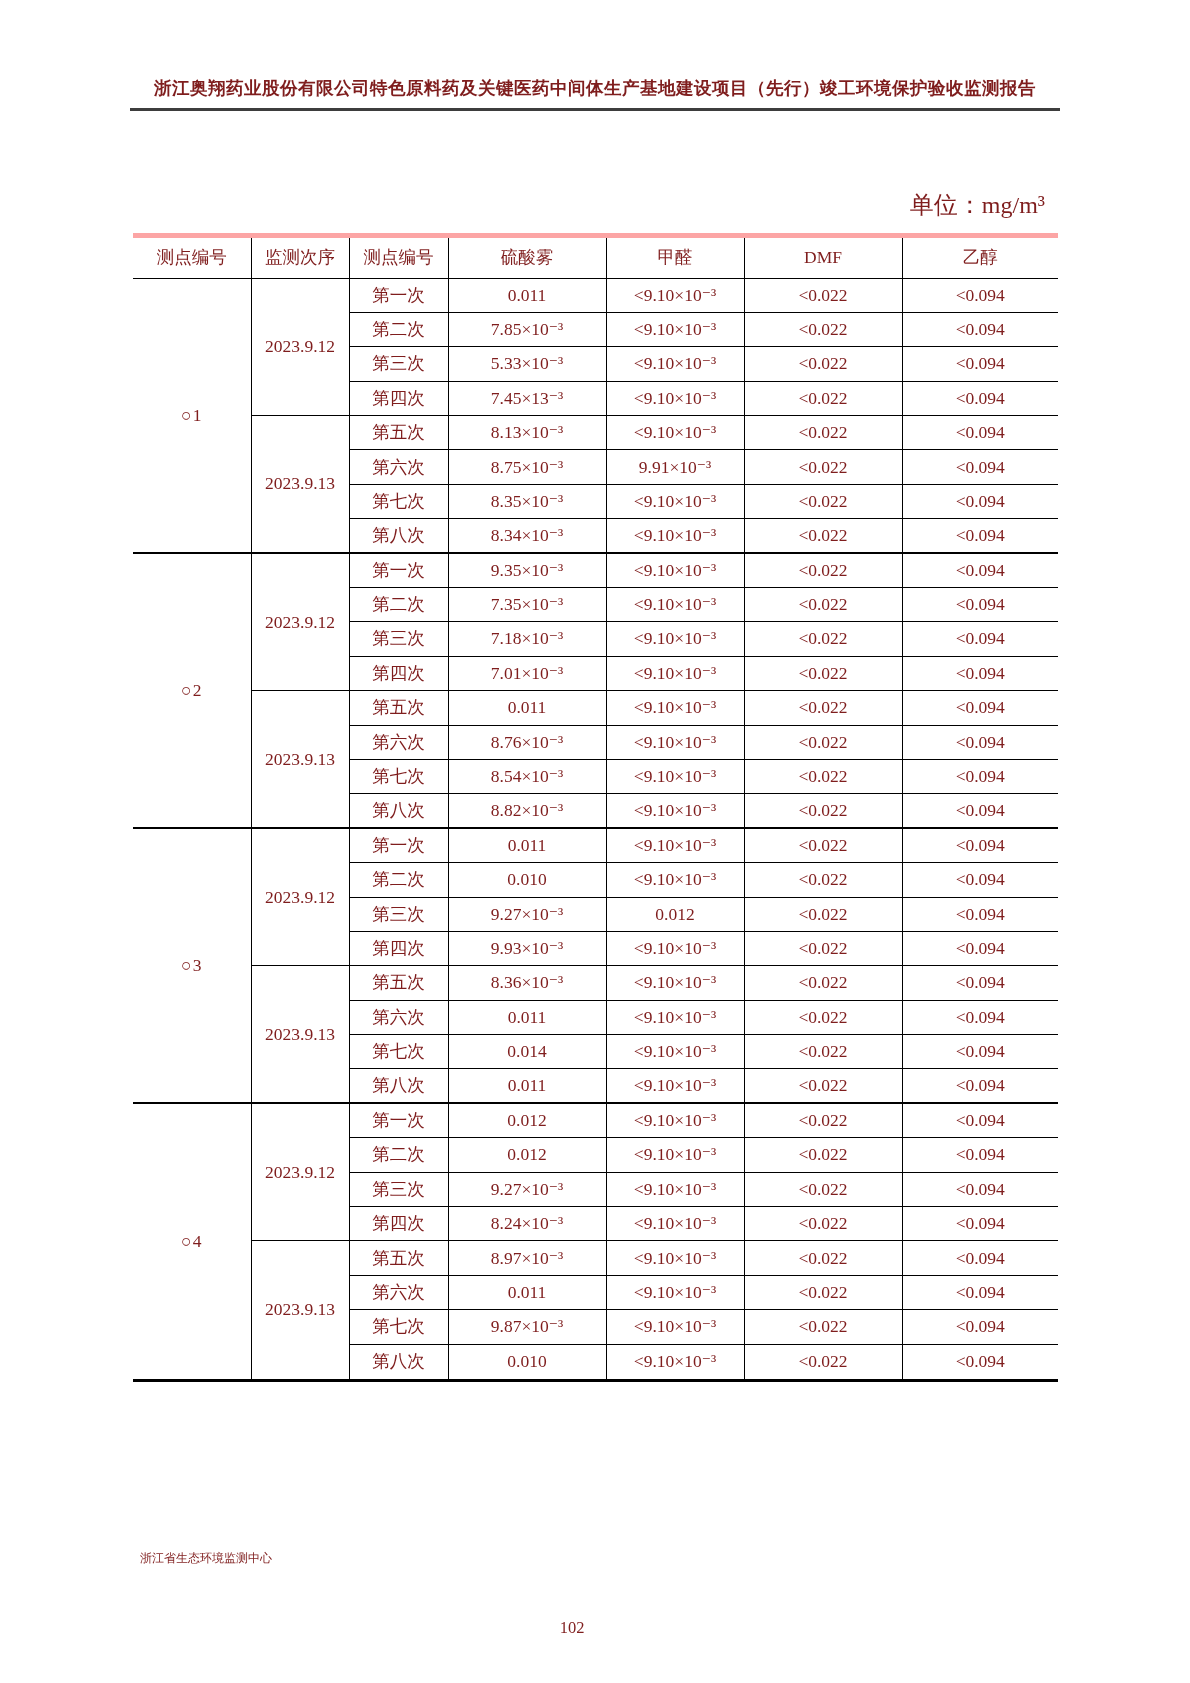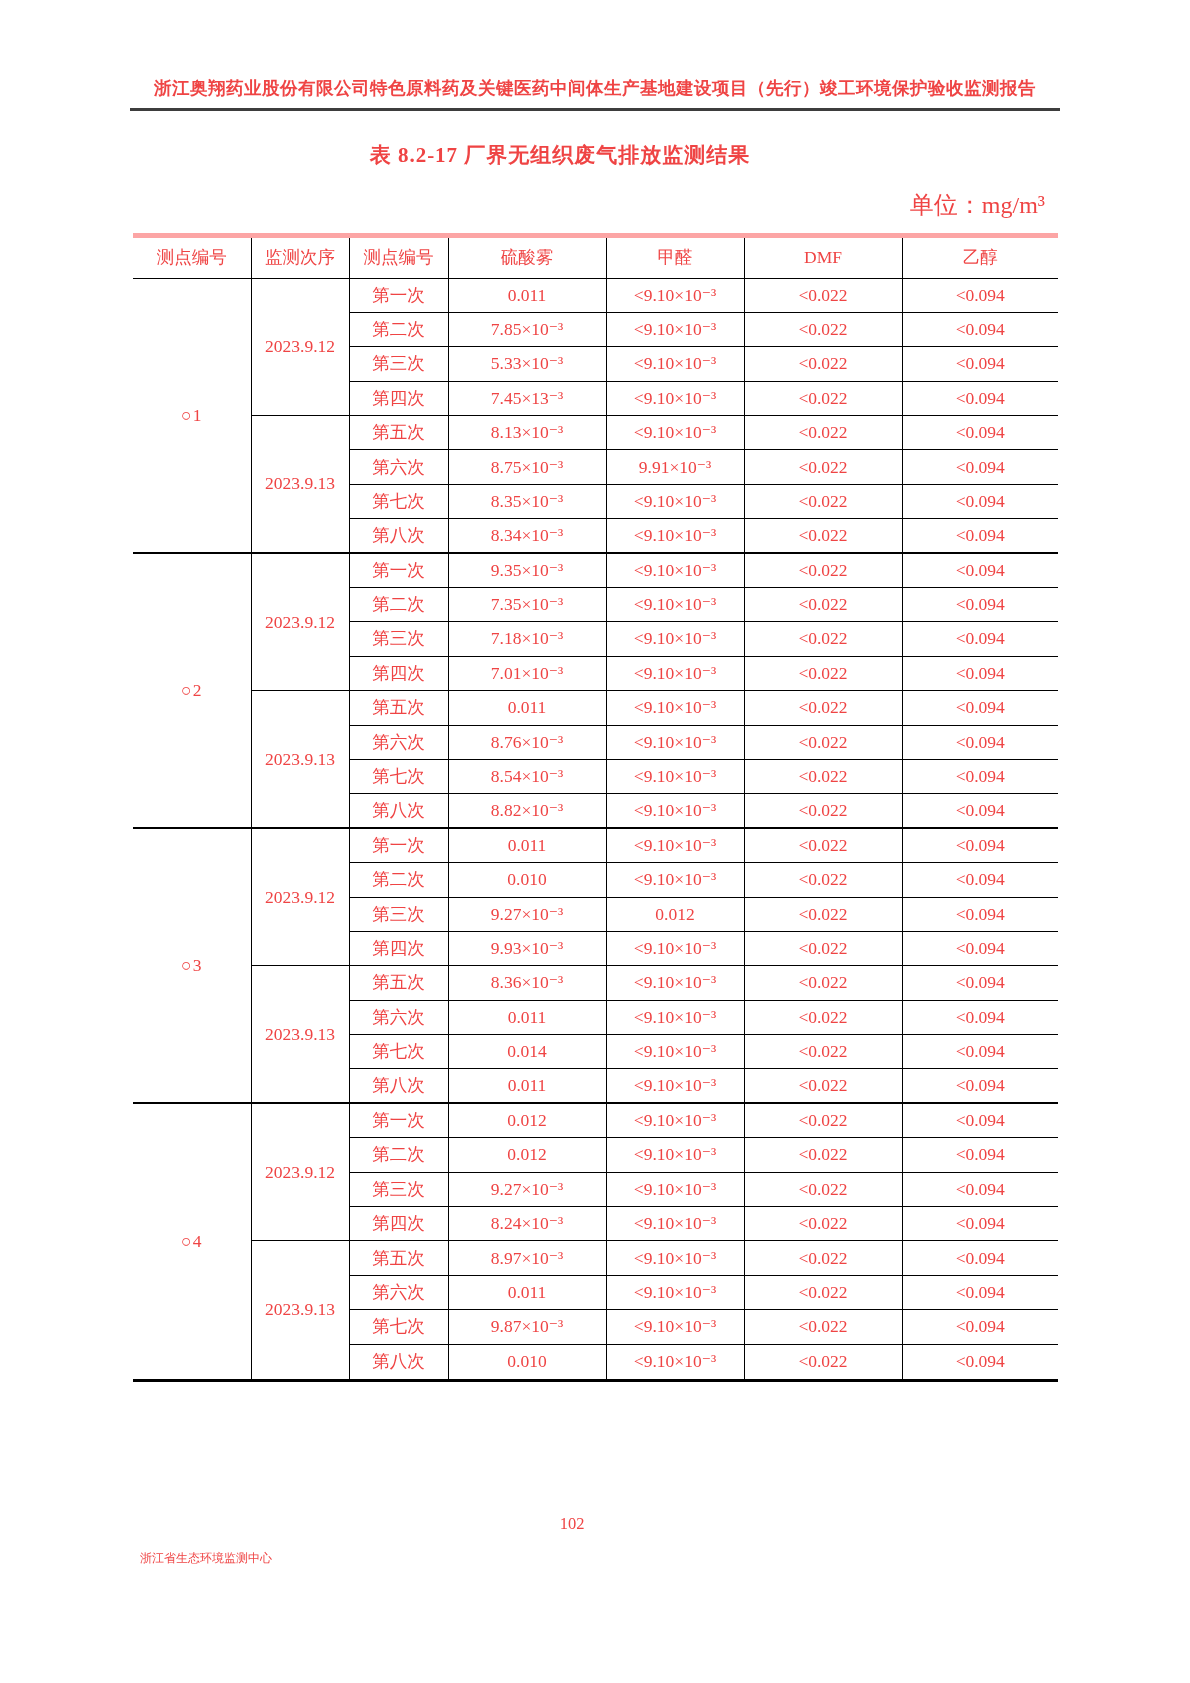--- a/index.html
+++ b/index.html
@@ -4,21 +4,21 @@
 <style>
   * { margin: 0; padding: 0; box-sizing: border-box; }
   html, body { background: #888; }
   .page {
     position: relative;
     width: 1190px;
     height: 1683px;
     margin: 0 auto;
     background: #ffffff;
     font-family: "Liberation Serif", "DejaVu Serif", serif;
-    color: #ef4444;
+    color: #7f1d1d;
     overflow: hidden;
   }
   .doc-header {
     position: absolute;
     left: 130px;
     top: 76px;
     width: 930px;
     text-align: center;
     font-size: 17.5px;
     font-weight: bold;
@@ -78,36 +78,35 @@
   .point-cell { font-size: 19px; letter-spacing: 1px; }
   .doc-footer-left {
     position: absolute;
     left: 140px;
     top: 1550px;
     font-size: 12px;
   }
   .page-number {
     position: absolute;
     left: 532px;
-    top: 1514px;
+    top: 1618px;
     width: 80px;
     text-align: center;
     font-size: 16.5px;
   }
 </style>
 </head>
 <body>
 
 <div class="page">
 
   <div class="doc-header">浙江奥翔药业股份有限公司特色原料药及关键医药中间体生产基地建设项目（先行）竣工环境保护验收监测报告</div>
 
   <div class="header-rule"></div>
 
-  <div class="doc-title">表 8.2-17 厂界无组织废气排放监测结果</div>
 
   <div class="unit-label">单位：mg/m³</div>
 
   <div class="table-wrap">
     <table class="monitor">
       <colgroup>
         <col style="width:118px">
         <col style="width:98px">
         <col style="width:99px">
         <col style="width:158px">

